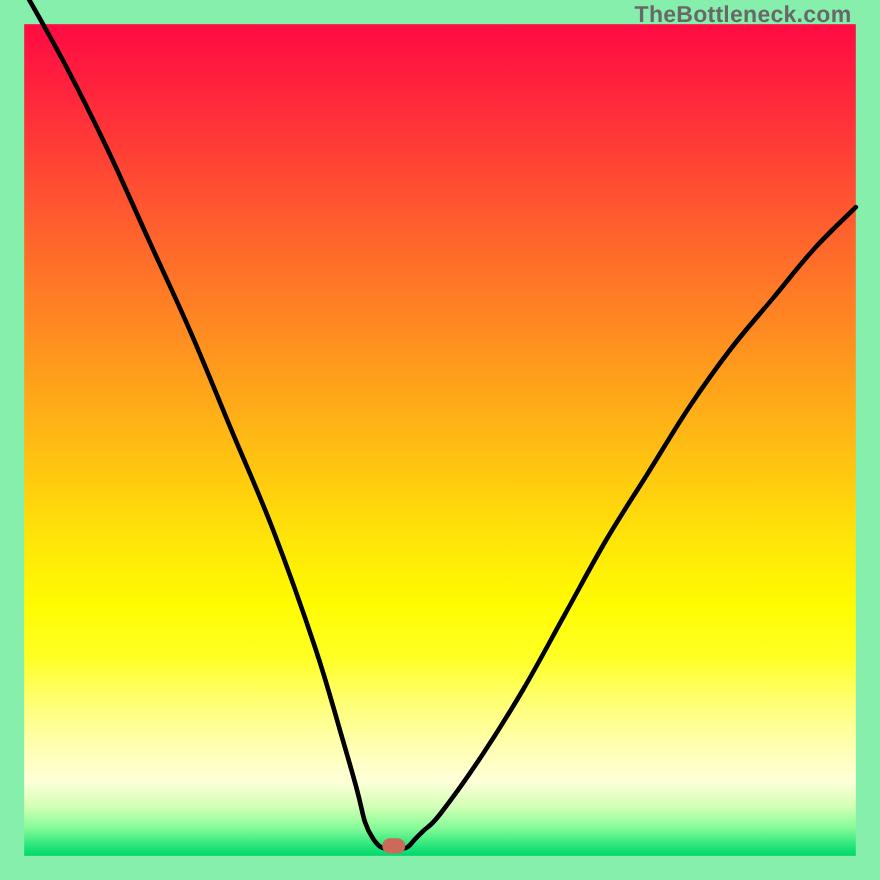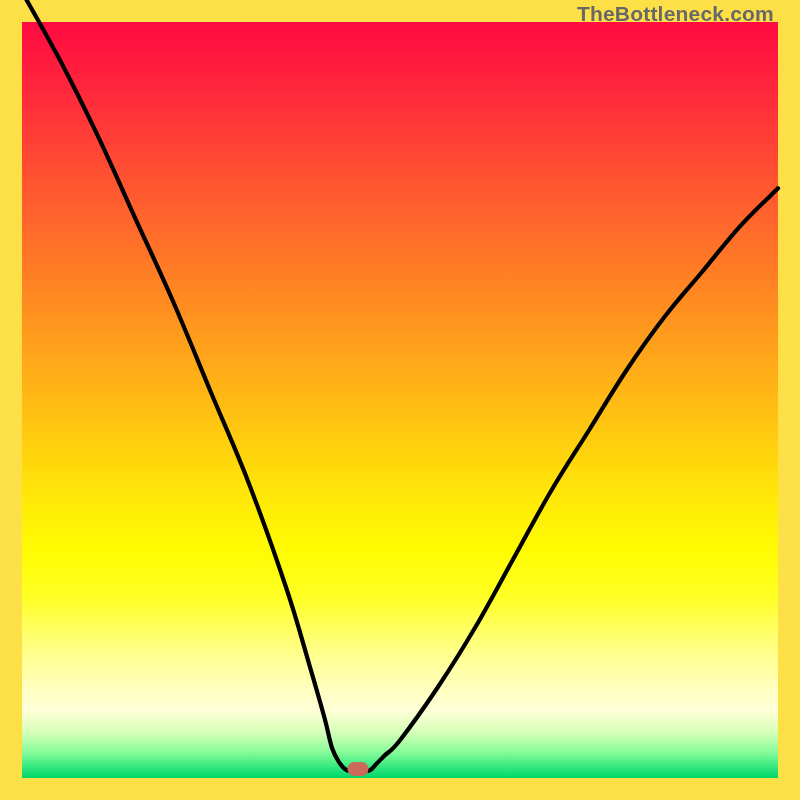--- a/index.html
+++ b/index.html
@@ -1,21 +1,21 @@
 <!DOCTYPE html>
 <html><head>
 <meta charset="utf-8">
 <style>
   * { margin: 0; padding: 0; box-sizing: border-box; }
   html, body { width: 800px; height: 800px; overflow: hidden; background: #000; }
   .frame {
     position: relative;
     width: 800px;
     height: 800px;
-    background: #fde047;
+    background: #86efac;
   }
   .plot {
     position: absolute;
     left: 22px;
     top: 22px;
     width: 756px;
     height: 756px;
     background: linear-gradient(to bottom,
       #ff0b42 0%,
       #ff1d3e 6%,

